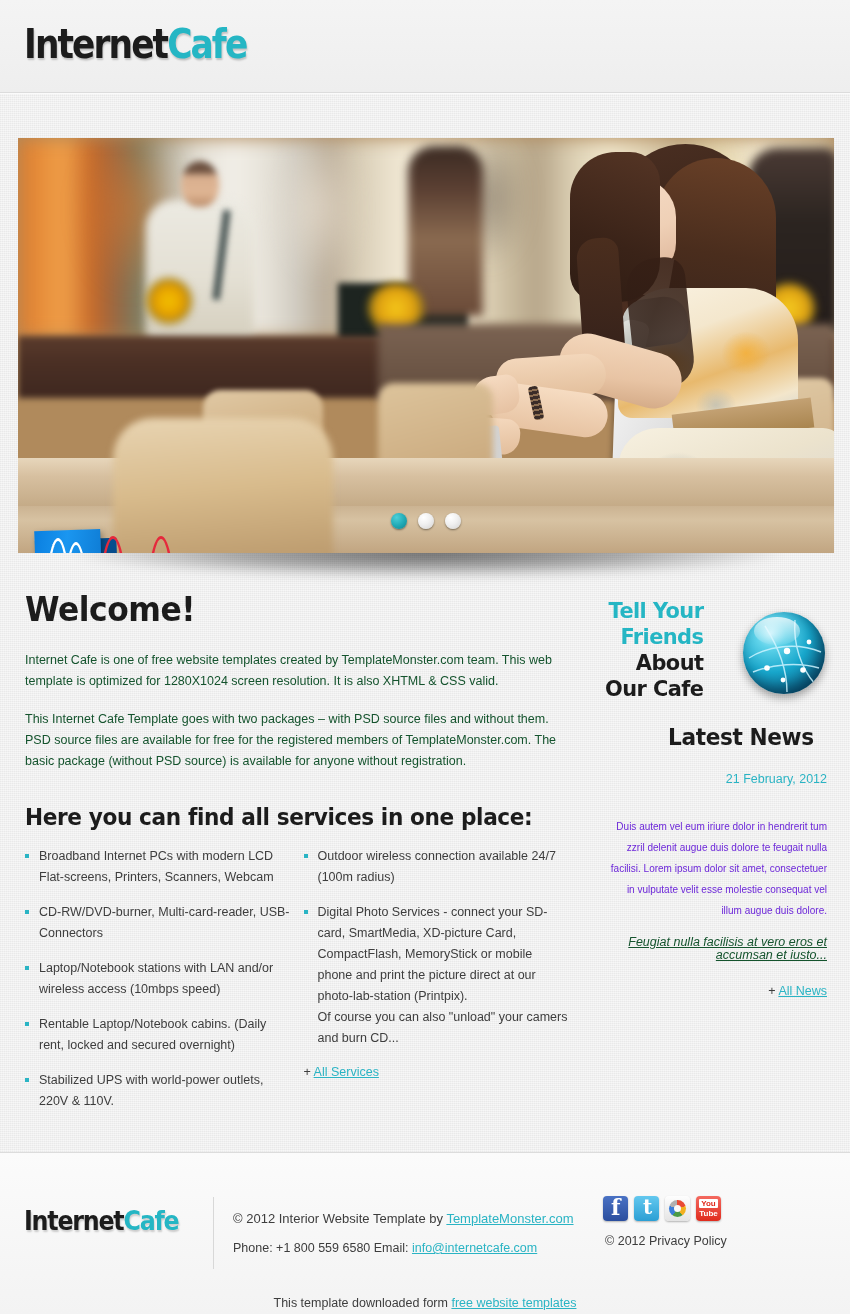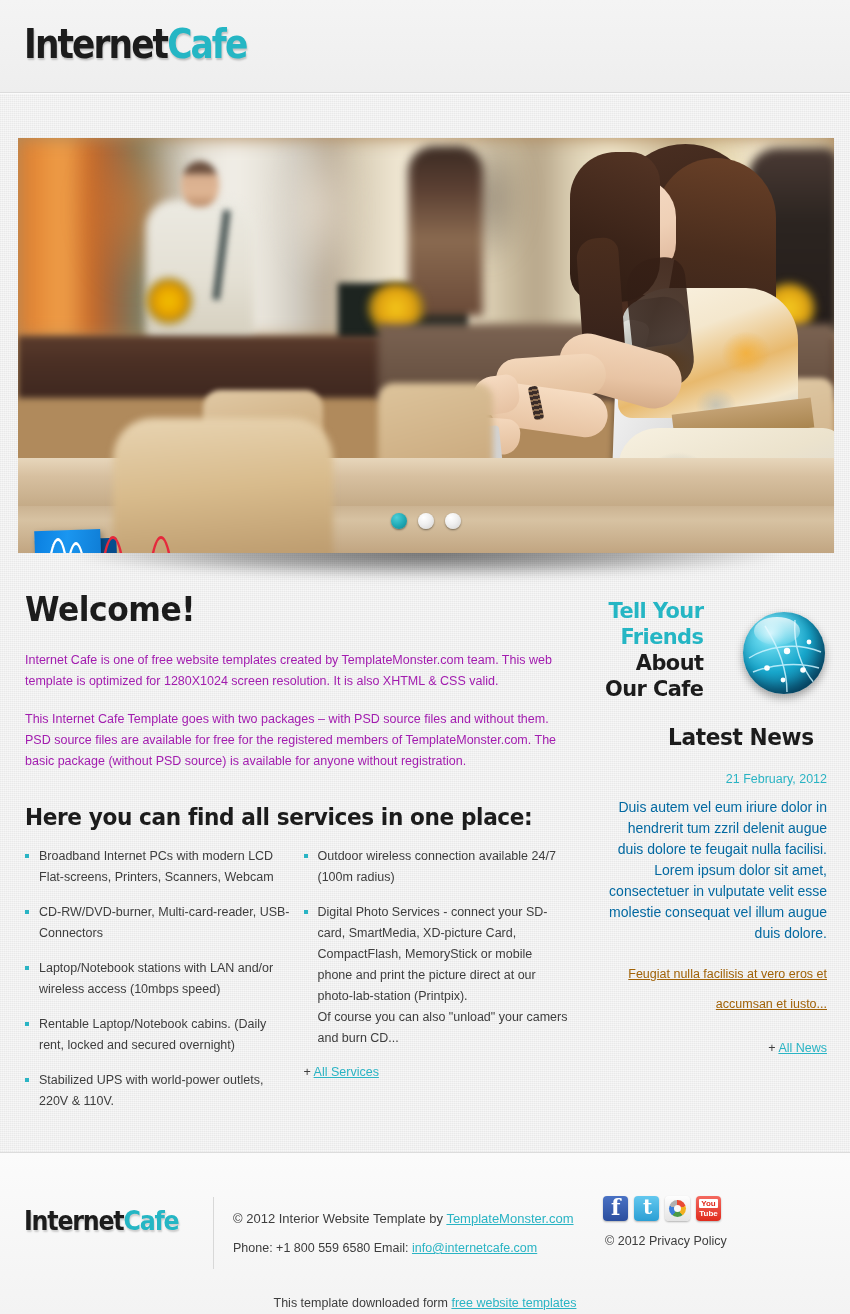--- a/index.html
+++ b/index.html
@@ -472,21 +472,21 @@
     font-weight: bold;
     color: #1c1c1c;
     letter-spacing: -0.4px;
     line-height: 30px;
     transform: scaleX(0.94);
     transform-origin: left;
   }
   p.body {
     font-size: 12.5px;
     line-height: 21px;
-    color: #a21caf;
+    color: #14532d;
     margin-bottom: 17px;
   }
 
   
   .promo { position: relative; height: 120px; }
   .promo-text {
     position: absolute;
     left: 0; top: 8px;
     font-family: "DejaVu Sans", sans-serif;
     font-size: 22px;
@@ -549,32 +549,33 @@
   }
 
   
   .news-date {
     color: #2ab4c4;
     font-size: 12.5px;
     line-height: 20px;
     margin-top: 17px;
   }
   .news-body {
-    font-size: 14px;
+    font-size: 10px;
     line-height: 21px;
-    color: #0369a1;
-    margin-top: 8px;
+    color: #6d28d9;
+    margin-top: 27px;
   }
   .news-more {
     display: block;
     margin-top: 15px;
     font-size: 12.5px;
-    line-height: 30px;
-    color: #a16207;
+    line-height: 13px;
+    color: #14532d;
     text-decoration: underline;
+    font-style: italic;
   }
 
   
   #footer {
     position: absolute;
     left: 0; top: 1152px;
     width: 850px; height: 162px;
     border-top: 1px solid #dcdcdc;
     background: linear-gradient(180deg, #fbfbfb 0%, #f3f3f3 100%);
   }

